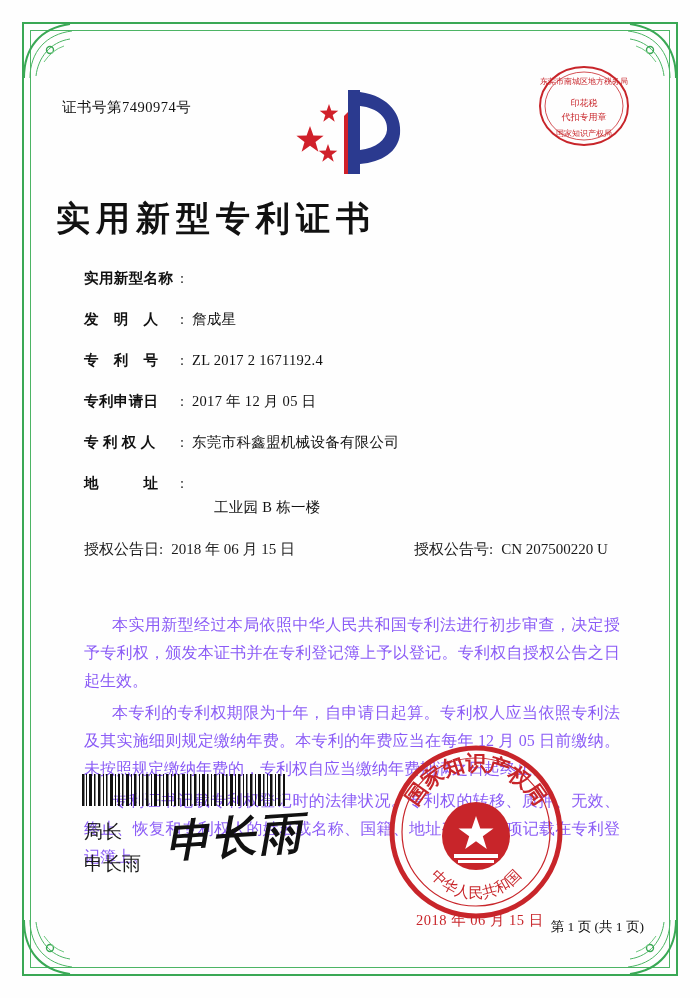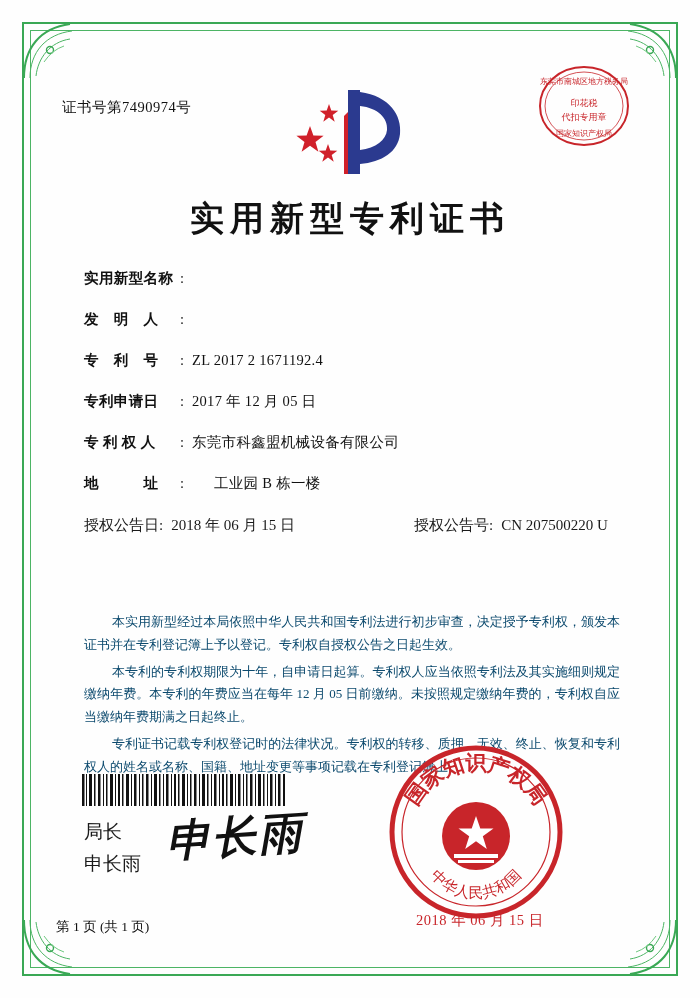--- a/index.html
+++ b/index.html
@@ -89,21 +89,20 @@
     top: 6px;
     width: 100px;
     height: 88px;
   }
 
   .title {
     position: absolute;
     left: 0;
     right: 0;
     top: 140px;
-    text-align: center;
     font-size: 34px;
     font-weight: bold;
     letter-spacing: 6px;
     color: #111;
     font-family: "DejaVu Serif", "Liberation Serif", serif;
   }
 
   .fields {
     position: absolute;
     left: 28px;
@@ -125,42 +124,42 @@
     font-weight: bold;
   }
   .field-colon { width: 12px; flex: 0 0 12px; }
   .field-value {
     flex: 1 1 auto;
     color: #111;
     letter-spacing: 0.3px;
   }
   .field-value .line2 {
     display: block;
-    margin-top: 0;
+    margin-top: 24px;
     padding-left: 22px;
   }
 
   .pubrow {
     display: flex;
     margin-bottom: 4px;
     font-size: 15px;
   }
   .pubrow .left { width: 330px; flex: 0 0 330px; display:flex; }
   .pubrow .right { flex: 1 1 auto; display:flex; }
   .pub-label { white-space: nowrap; }
   .pub-value { margin-left: 8px; white-space: nowrap; }
 
   .paragraphs {
     position: absolute;
     left: 28px;
     right: 24px;
     top: 555px;
-    font-size: 13px;
+    font-size: 16px;
     line-height: 1.75;
-    color: #0c4a6e;
+    color: #8b5cf6;
     text-align: justify;
   }
   .paragraphs p {
     margin: 0 0 4px 0;
     text-indent: 28px;
   }
 
   
   .barcode {
     position: absolute;
@@ -207,21 +206,21 @@
     font-size: 14.5px;
     color: #c8252a;
     letter-spacing: 0.5px;
   }
 
   .page-footer {
     position: absolute;
     left: 0;
     right: 0;
     bottom: 6px;
-    text-align: left;
+    text-align: right;
     font-size: 13.5px;
     color: #111;
   }
 </style>
 </head>
 <body>
 
 <div class="certificate">
 
   <div class="border-outer"></div>
@@ -297,20 +296,21 @@
     <div class="fields">
 
       <div class="field-row">
         <div class="field-label">实用新型名称</div>
         <div class="field-colon">:</div>
       </div>
 
       <div class="field-row">
         <div class="field-label">发　明　人</div>
         <div class="field-colon">:</div>
+        <div class="field-value">詹成星</div>
       </div>
 
       <div class="field-row">
         <div class="field-label">专　利　号</div>
         <div class="field-colon">:</div>
         <div class="field-value">ZL 2017 2 1671192.4</div>
       </div>
 
       <div class="field-row">
         <div class="field-label">专利申请日</div>

